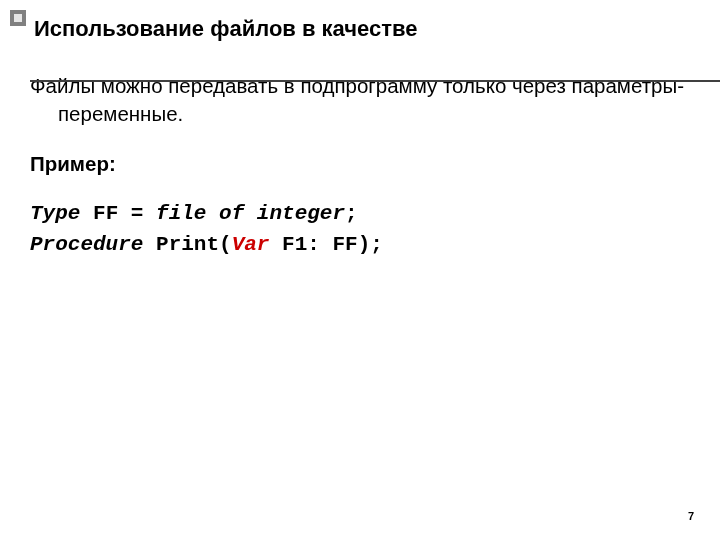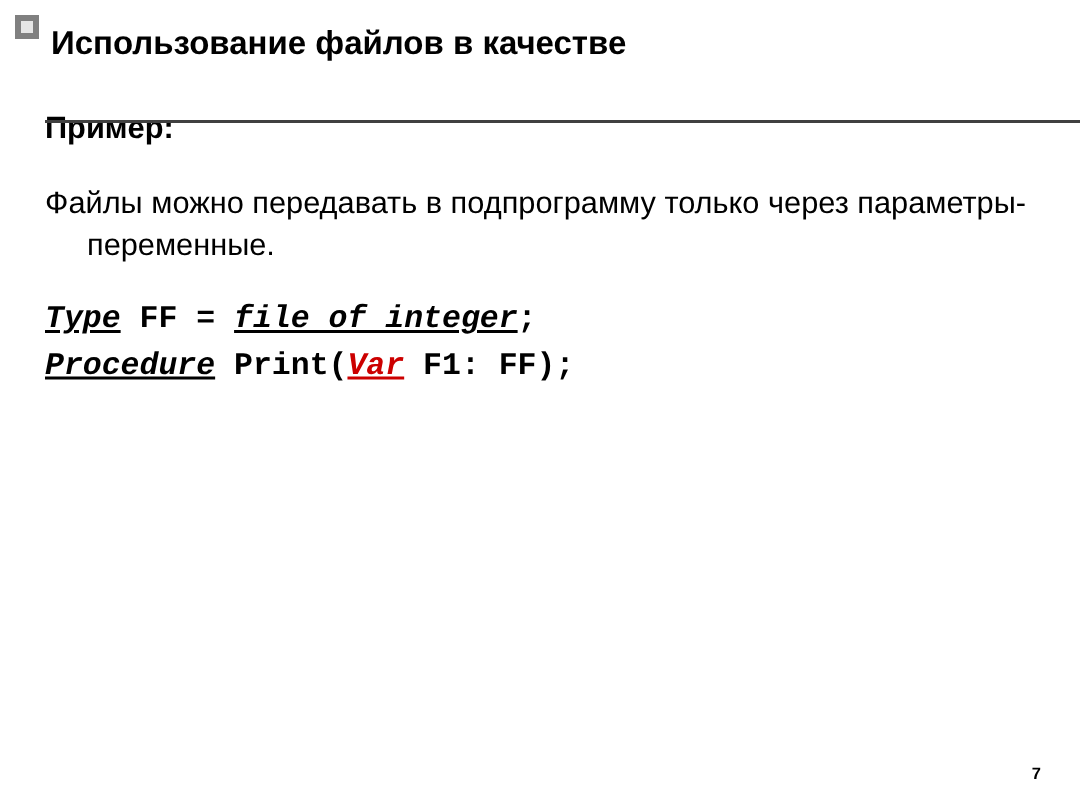--- a/index.html
+++ b/index.html
@@ -8,43 +8,43 @@
   .bullet-marker { position: absolute; left: 10px; top: 10px; width: 16px; height: 16px; }
   .bullet-marker .outer { position: absolute; left: 0; top: 0; width: 16px; height: 16px; background: #808080; }
   .bullet-marker .inner { position: absolute; left: 4px; top: 4px; width: 8px; height: 8px; background: #e6e6e6; }
   .rule { position: absolute; left: 30px; right: 0; top: 80px; height: 2px; background: #404040; }
   .title { font-size: 22px; font-weight: bold; line-height: 1.2; margin-left: 4px; }
   .body { margin-top: 30px; font-size: 20.5px; line-height: 1.35; }
   .para { margin-bottom: 22px; }
   .indent-hang { padding-left: 28px; text-indent: -28px; }
   .label { font-weight: bold; }
   .code { font-family: "Courier New", Courier, monospace; font-weight: bold; font-size: 21px; line-height: 1.45; }
-  .kw { font-style: italic; text-decoration: underline; }
+  .kw { font-style: italic; }
   .var { color: #cc0000; }
   .pagenum { position: absolute; right: 26px; bottom: 18px; font-size: 11px; font-weight: bold; }
 </style>
 </head>
 <body>
 
 <div class="slide">
   <div class="bullet-marker">
     <div class="outer"></div>
     <div class="inner"></div>
   </div>
 
   <h1 class="title">
     <span>Использование файлов в качестве</span><br>
   </h1>
 
   <div class="rule"></div>
 
   <div class="body">
+    <div class="para indent-hang">Файлы можно передавать в подпрограмму только через параметры-переменные.</div>
+
     <div class="para label">Пример:</div>
-
-    <div class="para indent-hang">Файлы можно передавать в подпрограмму только через параметры-переменные.</div>
 
     <div class="code">
       <div>
         <span class="kw">Type</span><span> FF = </span><span class="kw">file of integer</span><span>;</span>
       </div>
       <div>
         <span class="kw">Procedure</span><span> Print(</span><span class="kw var">Var</span><span> F1: FF);</span>
       </div>
     </div>
   </div>

